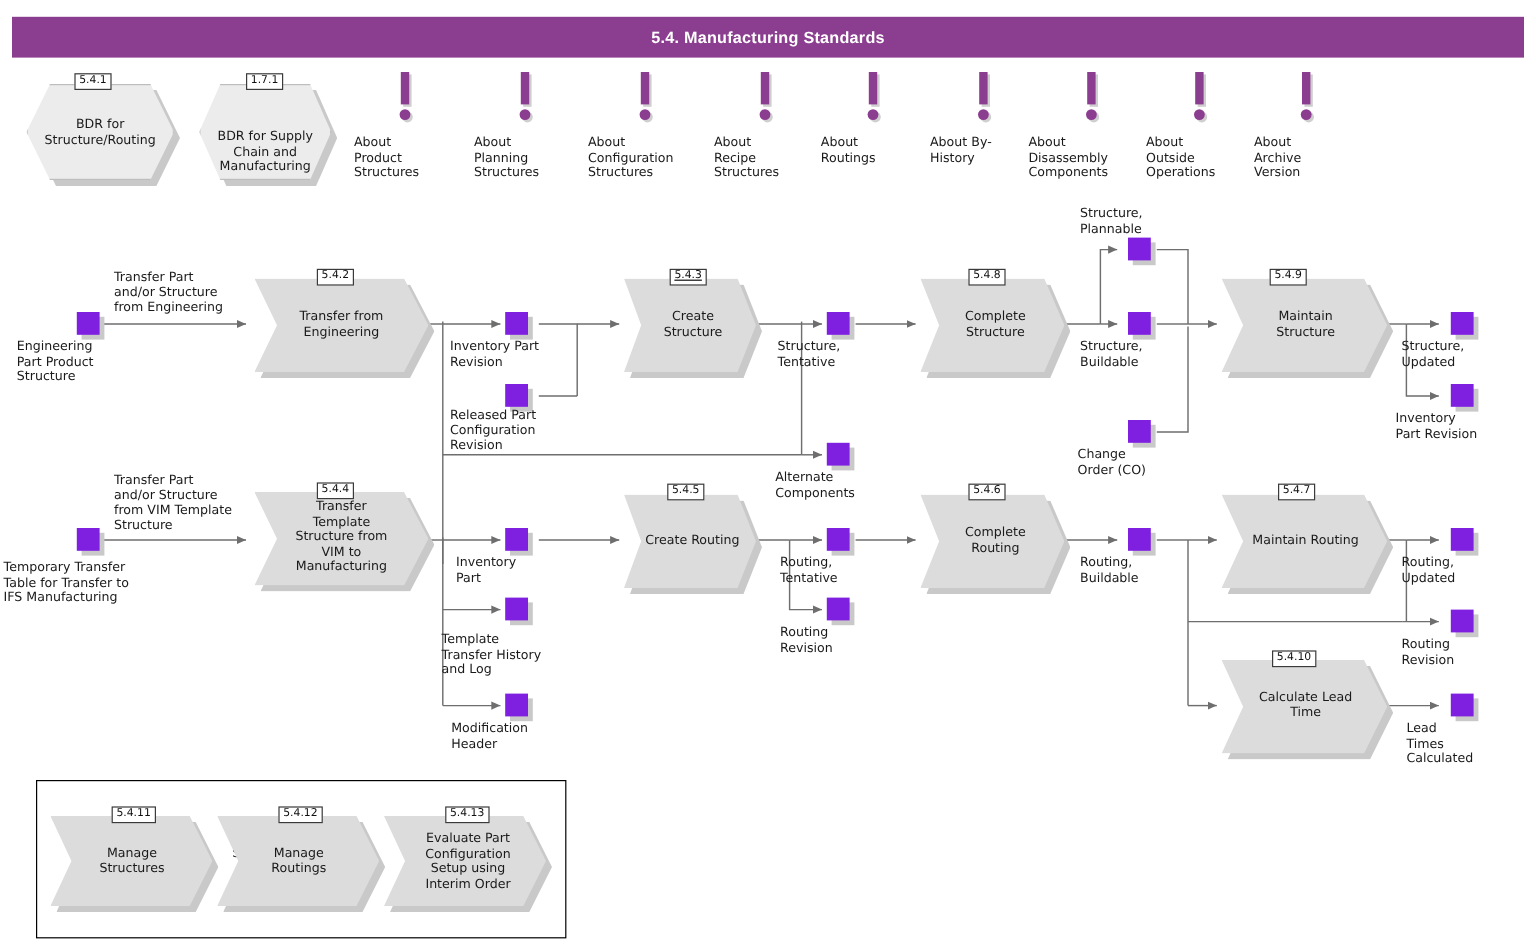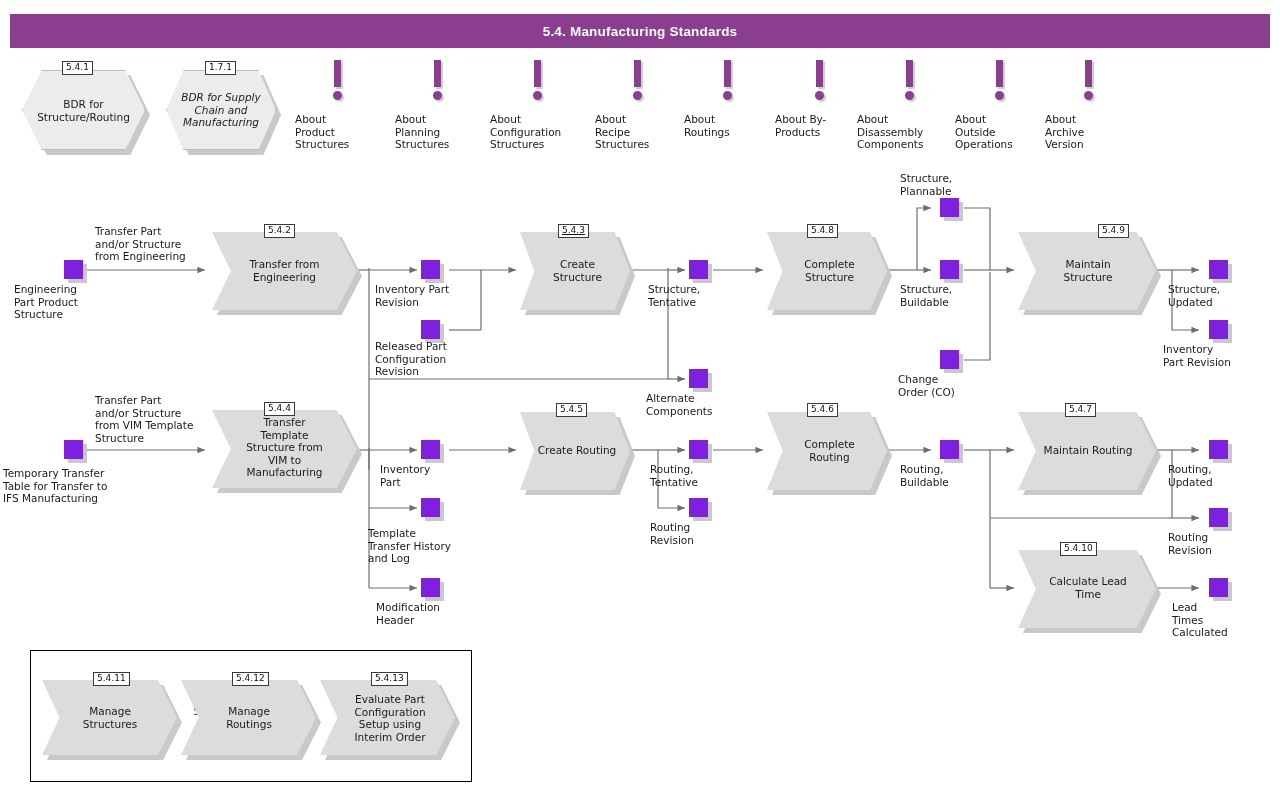--- a/index.html
+++ b/index.html
@@ -182,21 +182,21 @@
     <div class="hex" style="left:22px;top:70px;width:123px;height:80px;"></div>
     <div class="idtag" style="left:62px;top:61px;">5.4.1</div>
     <div class="hex-label" style="left:22px;top:98px;width:123px;white-space:pre-line;">BDR for
 Structure/Routing</div>
   </div>
 
   <div class="node">
     <div class="hex-shadow" style="left:171px;top:75px;width:110px;height:80px;"></div>
     <div class="hex" style="left:166px;top:70px;width:110px;height:80px;"></div>
     <div class="idtag" style="left:205px;top:61px;">1.7.1</div>
-    <div class="hex-label" style="left:166px;top:91px;width:110px;white-space:pre-line;font-style:italic;">BDR for Supply
+    <div class="hex-label" style="left:166px;top:108px;width:110px;white-space:pre-line;">BDR for Supply
 Chain and
 Manufacturing</div>
   </div>
 
   <div class="node">
     <div class="bang" style="left:330px;top:60px;width:18px;height:42px;">
       <div class="bar-s"></div>
         <div class="dot-s"></div>
         <div class="bar"></div>
         <div class="dot"></div>
@@ -249,21 +249,21 @@
 Routings</div>
   </div>
   <div class="node">
     <div class="bang" style="left:812px;top:60px;width:18px;height:42px;">
       <div class="bar-s"></div>
         <div class="dot-s"></div>
         <div class="bar"></div>
         <div class="dot"></div>
     </div>
     <div class="lbl" style="left:775px;top:113px;width:92px;white-space:pre-line;">About By-
-Products</div>
+History</div>
   </div>
   <div class="node">
     <div class="bang" style="left:902px;top:60px;width:18px;height:42px;">
       <div class="bar-s"></div>
         <div class="dot-s"></div>
         <div class="bar"></div>
         <div class="dot"></div>
     </div>
     <div class="lbl" style="left:857px;top:113px;width:108px;white-space:pre-line;">About
 Disassembly
@@ -374,21 +374,21 @@
   <div class="node">
     <div class="sq-shadow" style="left:944px;top:354px;"></div>
     <div class="sq" style="left:940px;top:350px;"></div>
     <div class="lbl" style="left:898px;top:373px;width:104px;white-space:pre-line;">Change
 Order (CO)</div>
   </div>
 
   <div class="node">
     <div class="chev-shadow" style="left:1023px;top:237px;width:138px;height:78px;"></div>
     <div class="chev" style="left:1018px;top:232px;width:138px;height:78px;"></div>
-    <div class="idtag" style="left:1098px;top:224px;">5.4.9</div>
+    <div class="idtag" style="left:1058px;top:224px;">5.4.9</div>
     <div class="chev-label" style="left:1028px;top:258px;width:120px;white-space:pre-line;">Maintain
 Structure</div>
   </div>
 
   <div class="node">
     <div class="sq-shadow" style="left:1213px;top:264px;"></div>
     <div class="sq" style="left:1209px;top:260px;"></div>
     <div class="lbl" style="left:1168px;top:283px;width:100px;white-space:pre-line;">Structure,
 Updated</div>
   </div>

